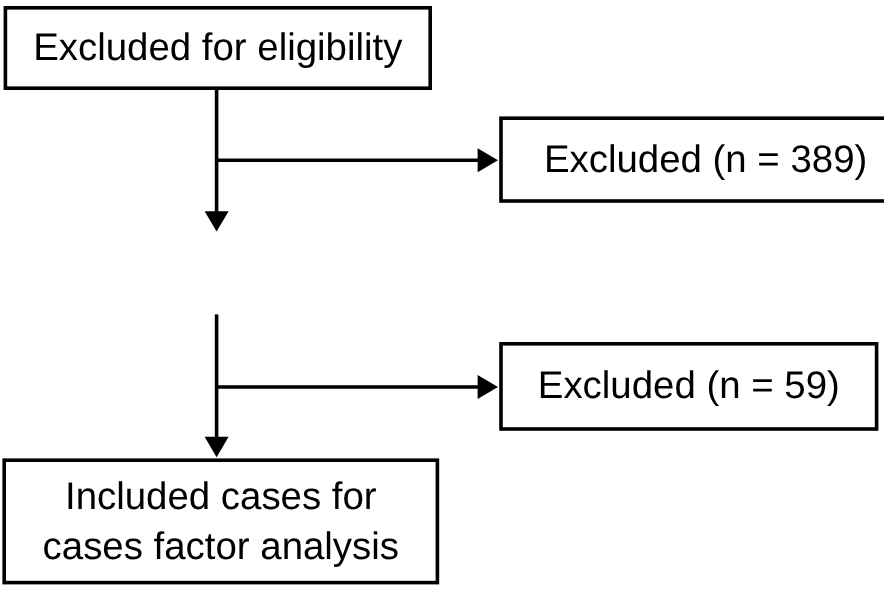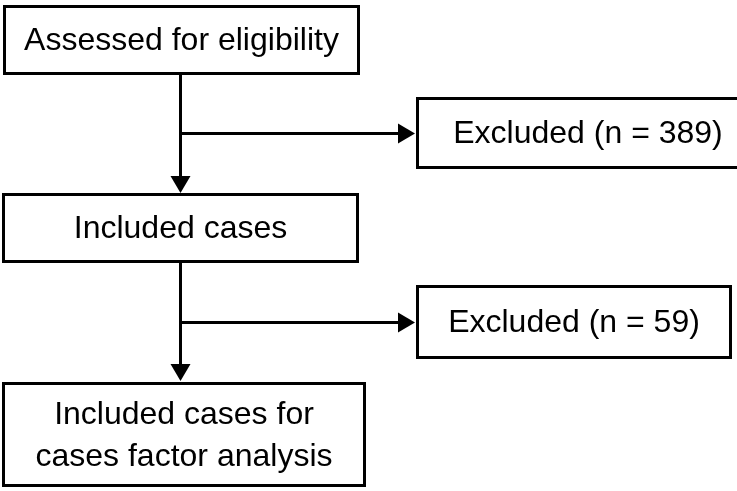--- a/index.html
+++ b/index.html
@@ -65,30 +65,27 @@
     <polygon points="398,123.5 398,143.5 415,133.5"></polygon>
 
     <line x1="180.5" y1="262" x2="180.5" y2="366"></line>
     <polygon points="170.5,364 190.5,364 180.5,381"></polygon>
 
     <line x1="180.5" y1="322.5" x2="400" y2="322.5"></line>
     <polygon points="398,312.5 398,332.5 415,322.5"></polygon>
   </svg>
 
   <div class="box box-assessed">
-    <span>Assessed for eligibility</span>
+    <span>Excluded for eligibility</span>
   </div>
 
   <div class="box box-excluded1">
     <span>Excluded (n = 389)</span>
   </div>
 
-  <div class="box box-included">
-    <span>Included cases</span>
-  </div>
 
   <div class="box box-excluded2">
     <span>Excluded (n = 59)</span>
   </div>
 
   <div class="box box-riskfactor">
     <span>Included cases for</span>
     <span>cases factor analysis</span>
   </div>
 

